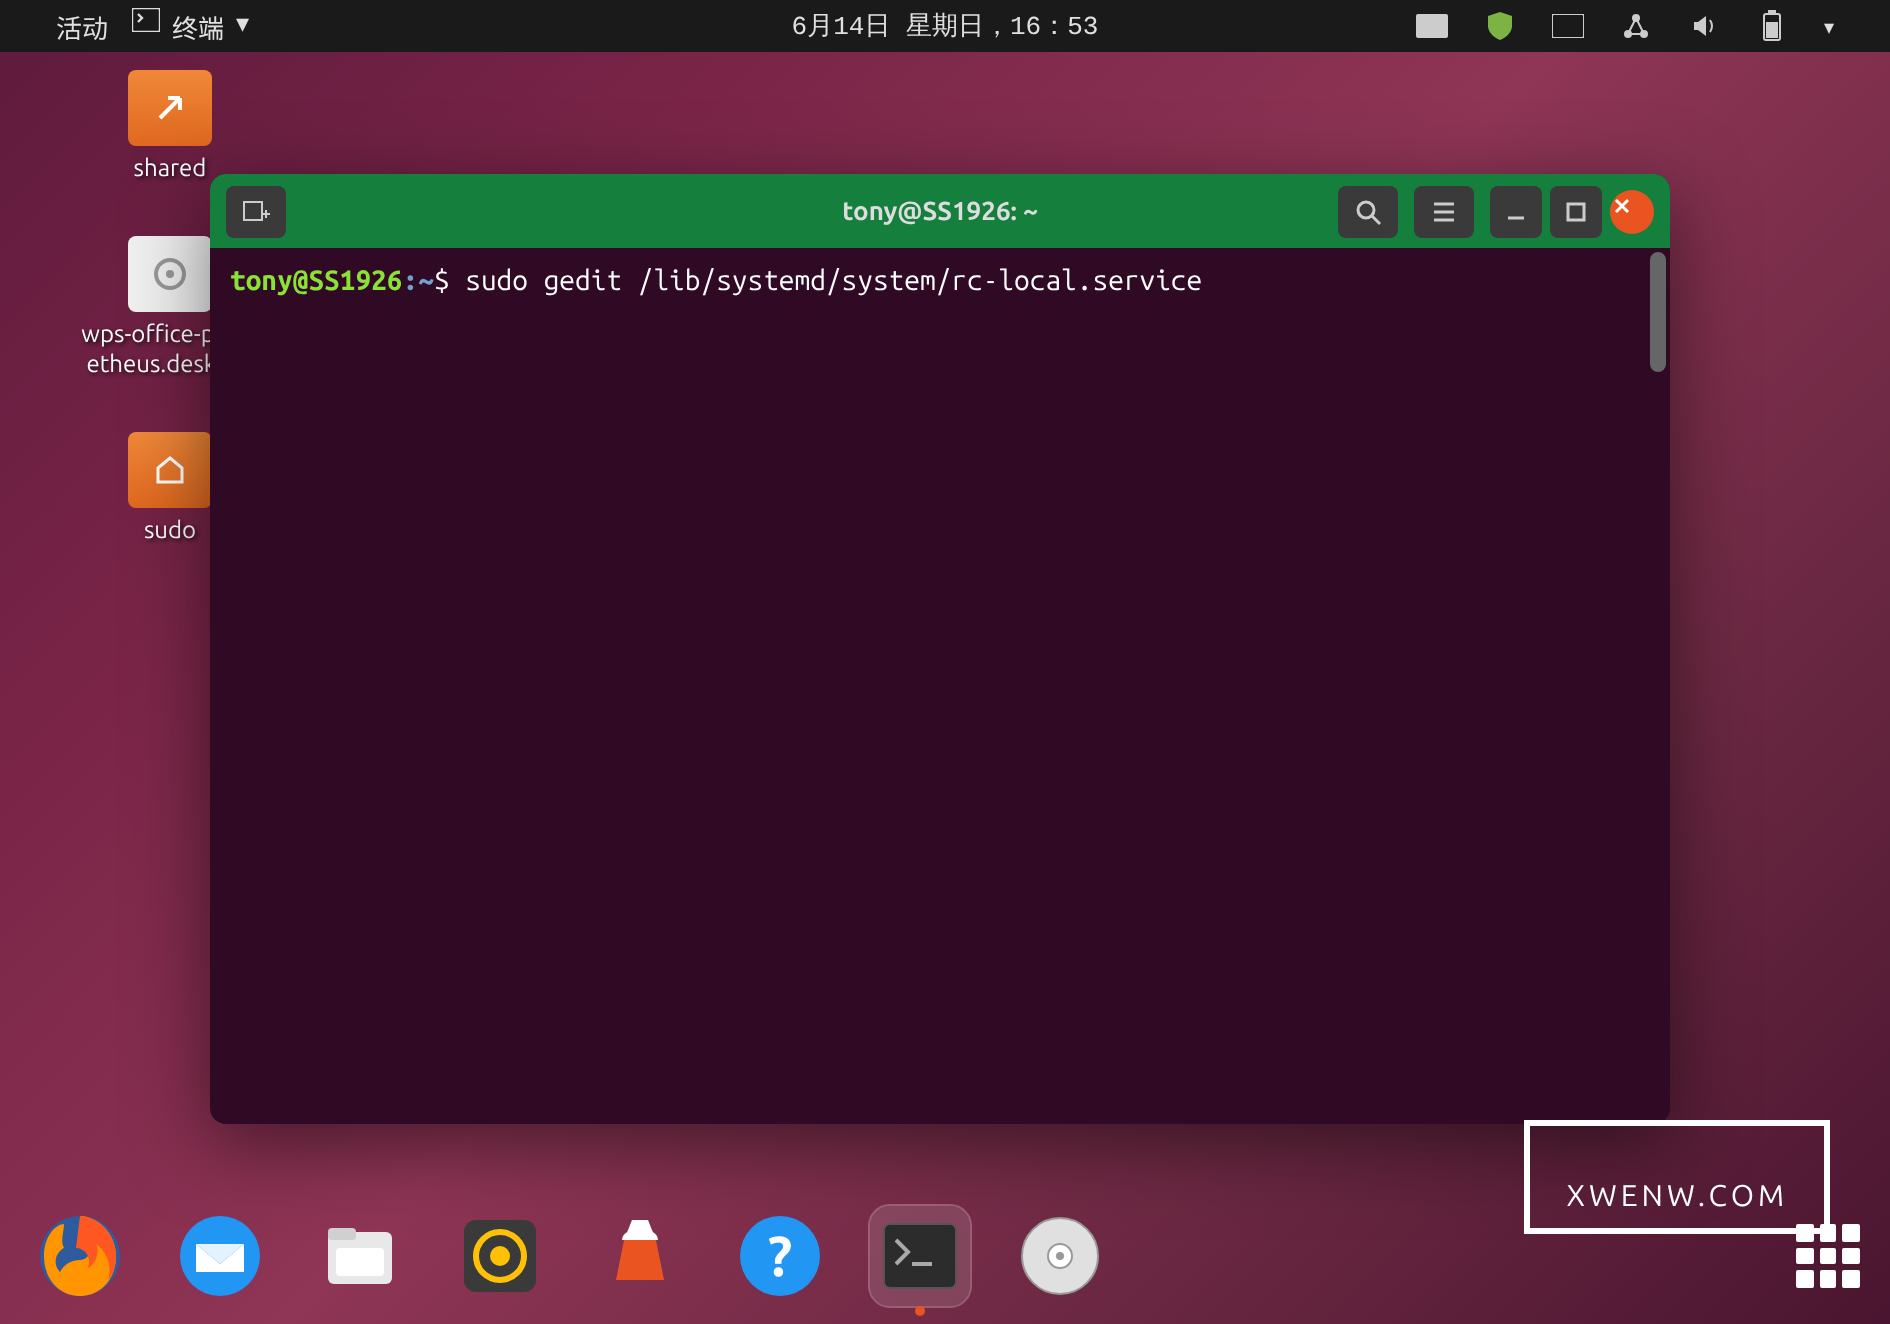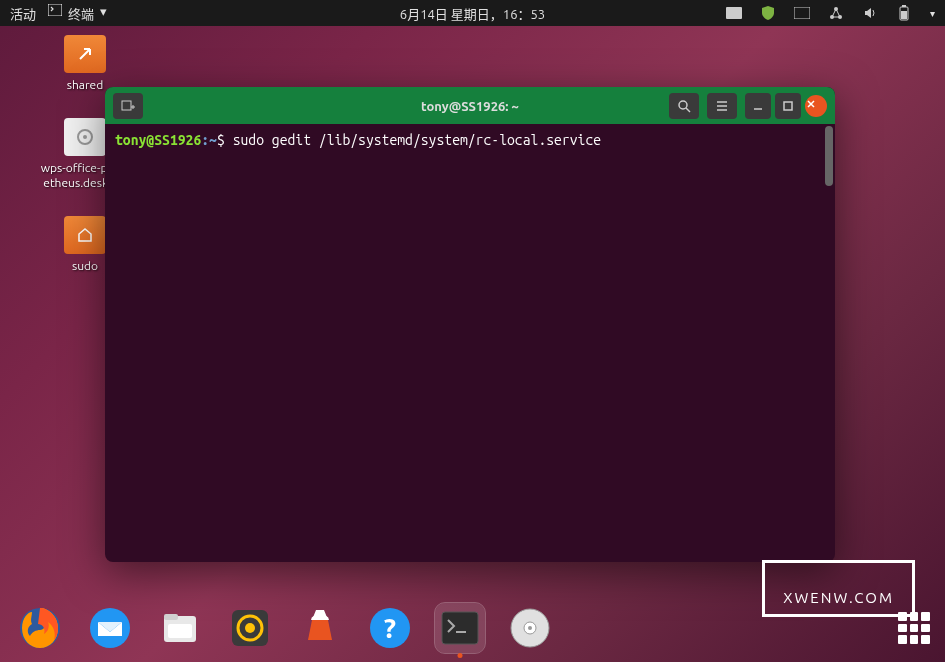--- a/index.html
+++ b/index.html
@@ -12,31 +12,32 @@
       overflow: hidden;
     }
 
     
     .top-bar {
       height: 26px;
       background: #1a1a1a;
       color: #e0e0e0;
       display: flex;
       align-items: center;
-      padding: 0 10px;
+      padding: 0 28px;
       font-size: 13px;
       position: relative;
     }
     .top-bar-left { display: flex; align-items: center; gap: 12px; }
     .app-menu { display: flex; gap: 6px; cursor: pointer; }
     .top-bar-center {
       position: absolute;
       left: 50%;
       transform: translateX(-50%);
       font-size: 13px;
+      font-family: Liberation Mono, monospace;
     }
     .top-bar-right {
       margin-left: auto;
       display: flex;
       align-items: center;
       gap: 18px;
     }
     .tray-icon { width: 16px; height: 16px; display: inline-flex; align-items: center; justify-content: center; }
 
     

